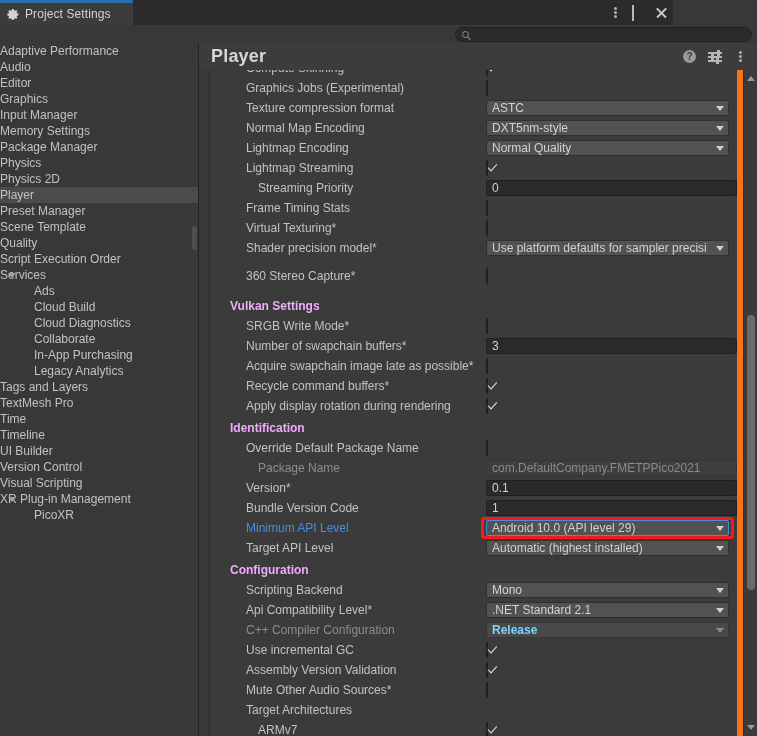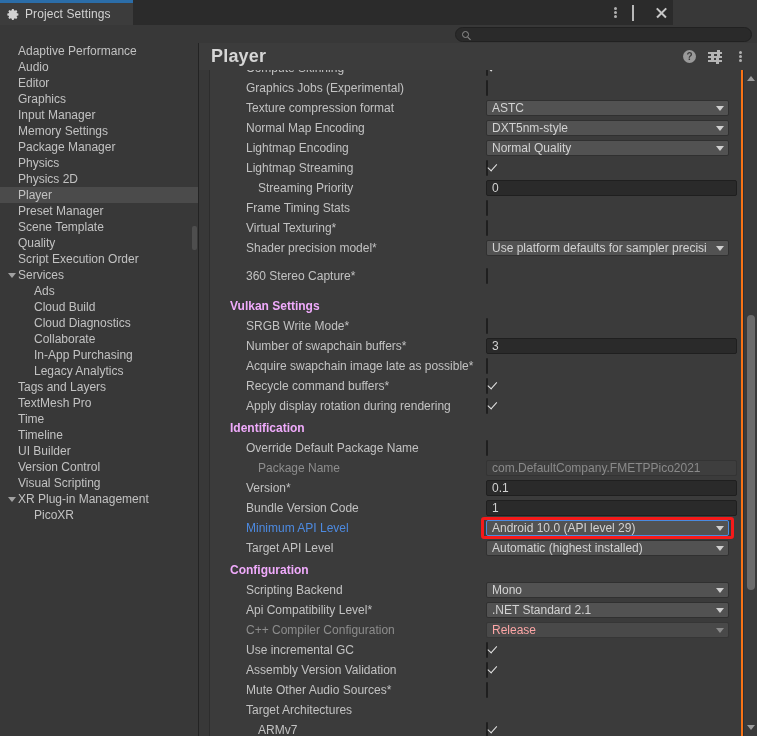--- a/index.html
+++ b/index.html
@@ -70,21 +70,21 @@
   }
 
   
   .sidebar {
     position:absolute; left:0; top:43px; width:199px; height:693px;
     background:#383838; border-right:1px solid #232323;
     overflow:hidden;
   }
   .sb-item {
     height:16px; display:flex; align-items:center;
-    padding-left:18px; font-size:12px; color:#c2c2c2; white-space:nowrap;
+    padding-left:0; font-size:12px; color:#c2c2c2; white-space:nowrap;
   }
   .sb-item.indent1 { padding-left:34px;align-items:center; }
   .sb-item.selected { background:#4b4b4b; }
   .sb-item .tri {
     position:absolute; left:8px;
     width:0; height:0;
     border-left:4.5px solid transparent; border-right:4.5px solid transparent;
     border-top:5px solid #a0a0a0;
   }
   .sb-item.hasTri { position:relative; }
@@ -126,21 +126,21 @@
   .ico-preset b:nth-child(5){ left:3px; top:4px; }
   .ico-preset b:nth-child(6){ left:8px; top:8px; }
 
   .content {
     position:absolute; left:0; top:27px; width:558px; height:666px;
     overflow:hidden;
   }
   .scrollframe {
     position:absolute; left:10px; top:0; width:534px; height:666px;
     background:#3b3b3b;
-    border-left:1px solid #2d2d2d; border-right:2px solid #f97316;
+    border-left:1px solid #2d2d2d; border-right:6px solid #f97316;
   }
   .rows { position:absolute; left:0; top:-12px; width:534px; }
 
   .row {
     height:20px; display:flex; align-items:center; position:relative;
   }
   .row-label {
     font-size:12px; color:#c2c2c2; white-space:nowrap;
     padding-left:36px; width:276px; flex:none;
   }
@@ -173,21 +173,21 @@
     border:1px solid #303030; border-radius:2px;
     display:flex; align-items:center; padding-left:5px;
     font-size:12px; color:#d2d2d2; white-space:nowrap; overflow:hidden;
   }
   .dropdown .arrow {
     position:absolute; right:5px; top:6px;
     width:0; height:0;
     border-left:4px solid transparent; border-right:4px solid transparent;
     border-top:5px solid #cfcfcf;
   }
-  .dropdown.dim { color:#fca5a5; border-color:#363636; background:#494949; }
+  .dropdown.dim { color:#7dd3fc; border-color:#363636; background:#494949;font-weight:bold; }
   .dropdown.dim .arrow { border-top-color:#8a8a8a; }
   .dropdown.focused { border:1px solid #4a8be0; }
 
   .textfield {
     width:243px; height:16px; background:#2a2a2a;
     border:1px solid #1f1f1f; border-radius:2px;
     display:flex; align-items:center; padding-left:5px;
     font-size:12px; color:#d2d2d2; white-space:nowrap; overflow:hidden;
   }
   .textfield.dim { color:#8a8a8a; background:#3e3e3e; border-color:#343434; }

